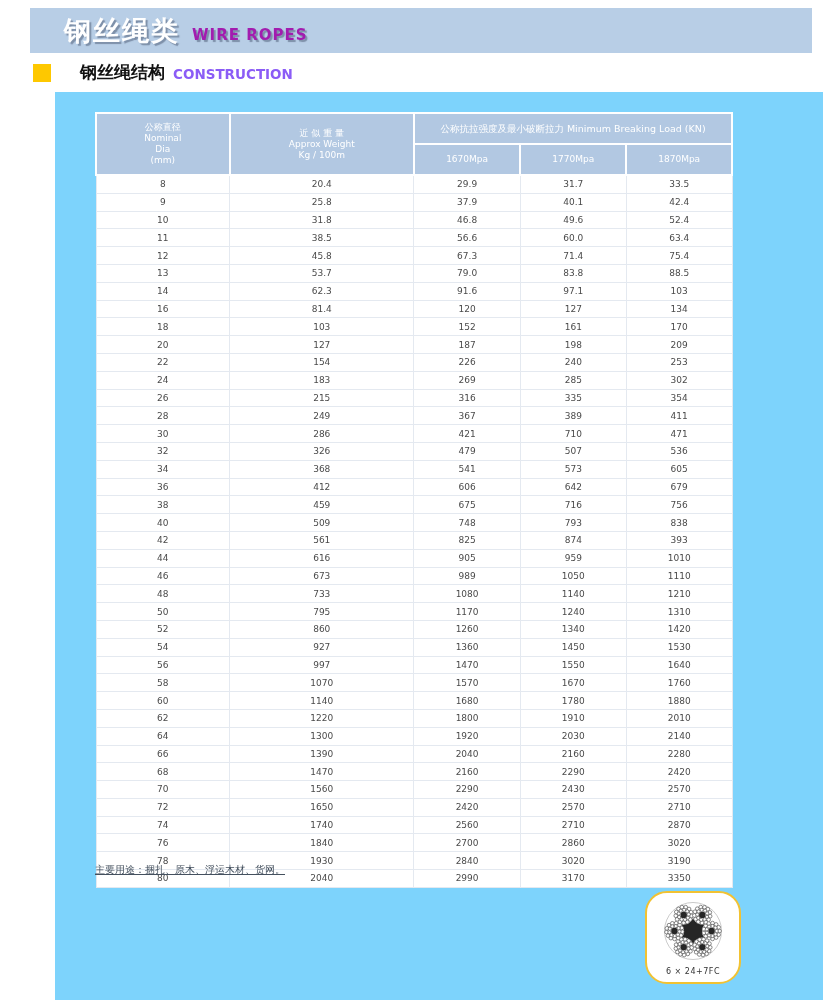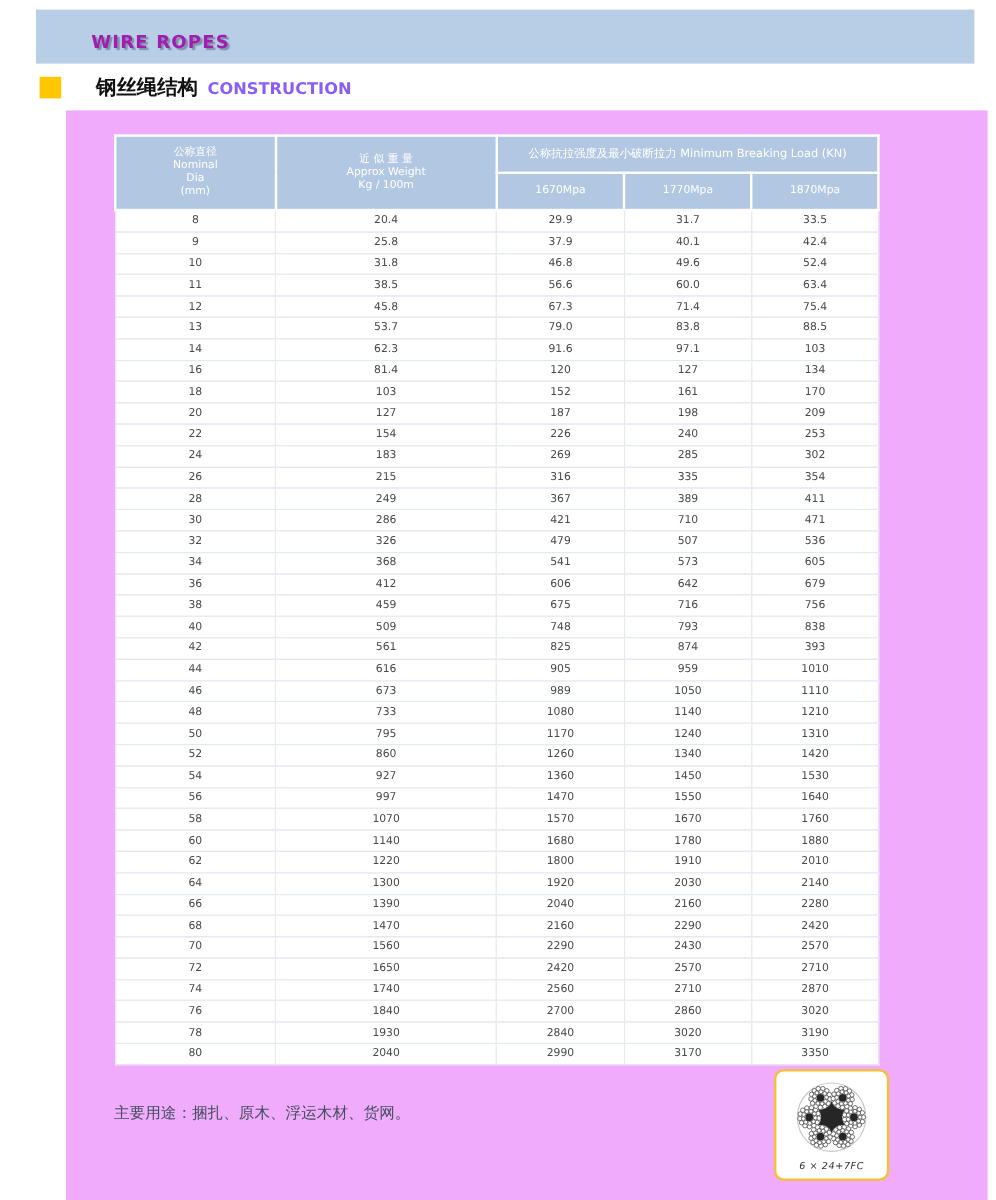--- a/index.html
+++ b/index.html
@@ -24,52 +24,53 @@
   
   .section-line{
     position:absolute;left:33px;top:61px;display:flex;align-items:center;gap:13px;
   }
   .bullet{width:18px;height:18px;background:#fec800;}
   .section-zh{font-size:17px;font-weight:bold;color:#111;margin-left:16px;}
   .section-en{font-size:13.5px;font-weight:bold;color:#8b5cf6;margin-left:-5px;margin-top:2px;}
   
   .panel{
     position:absolute;left:55px;top:92px;width:768px;height:908px;
-    background:#f0abfc;
+    background:#7dd3fc;
   }
   
   .tbl-wrap{position:absolute;left:40px;top:20px;}
   table{border-collapse:collapse;width:638px;table-layout:fixed;}
   thead th{
     background:#b2c8e2;color:#ffffff;font-weight:normal;
     border:2px solid #ffffff;font-size:9px;line-height:11px;padding:0;
     text-align:center;vertical-align:middle;
   }
   th.group-header{height:29px;font-size:9.5px;}
   tr.grade-row th{height:29px;font-size:9px;}
   tbody td{
     background:#ffffff;border:1px solid #e4e9f0;height:16.8px;
     font-size:9px;color:#4a4a4a;text-align:center;padding:0;vertical-align:middle;
   }
   
   .footer-note{
-    position:absolute;left:40px;top:827px;font-size:13px;color:#44505e;
+    position:absolute;left:40px;top:771px;font-size:10px;color:#44505e;text-decoration:underline;
   }
   .construction-box{
     position:absolute;left:590px;top:799px;width:96px;height:93px;
-    background:#ffffff;border:2px solid #f2c232;border-radius:8px;
+    background:#ffffff;border:2px solid #f2c232;border-radius:22px;
     box-sizing:border-box;display:flex;flex-direction:column;
-    align-items:center;justify-content:center;font-style:italic;
+    align-items:center;justify-content:center;
   }
   .construction-label{font-size:8px;color:#333;margin-top:1px;letter-spacing:0.5px;}
 </style>
 </head>
 <body>
 
 <div class="title-band">
+  <span class="title-zh">钢丝绳类</span>
   <span class="title-en">WIRE ROPES</span>
 </div>
 
 <div class="section-line">
   <span class="bullet"></span>
   <span class="section-zh">钢丝绳结构</span>
   <span class="section-en">CONSTRUCTION</span>
 </div>
 
 <div class="panel">

